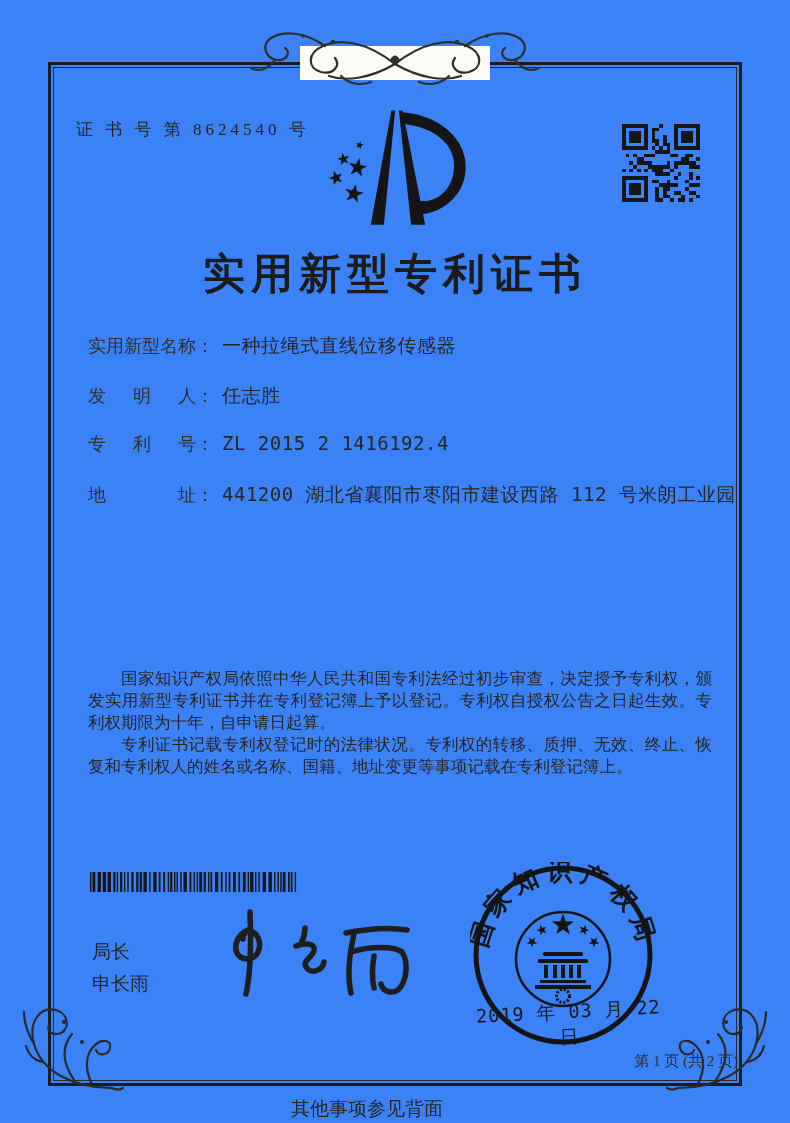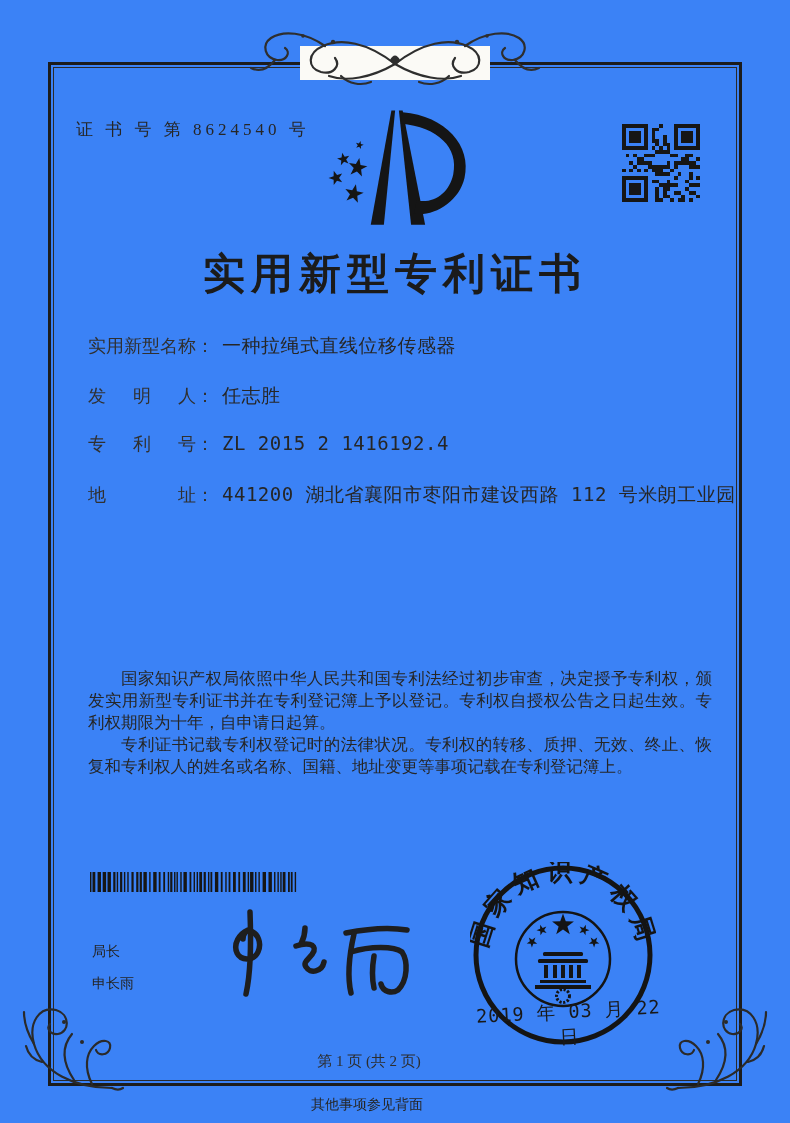--- a/index.html
+++ b/index.html
@@ -16,28 +16,28 @@
   .fields{position:absolute;left:88px;top:333px;width:640px;}
   .frow{position:relative;height:49.5px;font-size:18px;white-space:nowrap;}
   .flabel{display:inline-block;width:108px;text-align:justify;text-align-last:justify;color:#303030;}
   .fcolon{display:inline-block;margin-right:8px;color:#303030;}
   .fvalue{font-family:"DejaVu Sans Mono","DejaVu Sans",monospace;font-size:19px;color:#262626;letter-spacing:0.5px;margin-top:32px;}
   .pair2{position:absolute;left:342px;top:0;}
   .body-text{position:absolute;left:88px;top:668px;width:624px;font-size:16.5px;line-height:22px;
              text-align:justify;color:#262626;}
   .body-text p{margin:0;text-indent:2em;}
   .barcode{position:absolute;left:90px;top:872px;width:212px;height:20px;}
-  .signer{position:absolute;left:92px;top:936px;font-size:14px;line-height:32px;color:#242424;}
+  .signer{position:absolute;left:92px;top:936px;font-size:19px;line-height:32px;color:#242424;}
   .signature{position:absolute;left:210px;top:900px;width:210px;height:100px;}
   .seal{position:absolute;left:470px;top:862px;width:186px;height:186px;}
   .seal-date{position:absolute;left:474px;top:999px;width:190px;text-align:center;
              font-size:18.5px;letter-spacing:1px;color:#191919;transform:rotate(-3deg);
              font-family:"DejaVu Sans Mono","DejaVu Sans",monospace;}
-  .page-footer{position:absolute;left:0;right:52px;top:1052px;text-align:center;font-size:15px;color:#2d2d2d;}
-  .back-note{position:absolute;left:0;right:56px;top:1096px;text-align:center;font-size:14px;color:#262626;}
+  .page-footer{position:absolute;left:0;right:52px;top:1052px;text-align:right;font-size:15px;color:#2d2d2d;}
+  .back-note{position:absolute;left:0;right:56px;top:1096px;text-align:center;font-size:19px;color:#262626;}
   .orn-top{position:absolute;left:245px;top:20px;width:300px;height:78px;}
   .orn-bl{position:absolute;left:12px;top:982px;width:112px;height:112px;}
   .orn-br{position:absolute;left:666px;top:982px;width:112px;height:112px;}
   svg{display:block;}
 </style>
 </head>
 <body>
 
 <div class="page">
 

